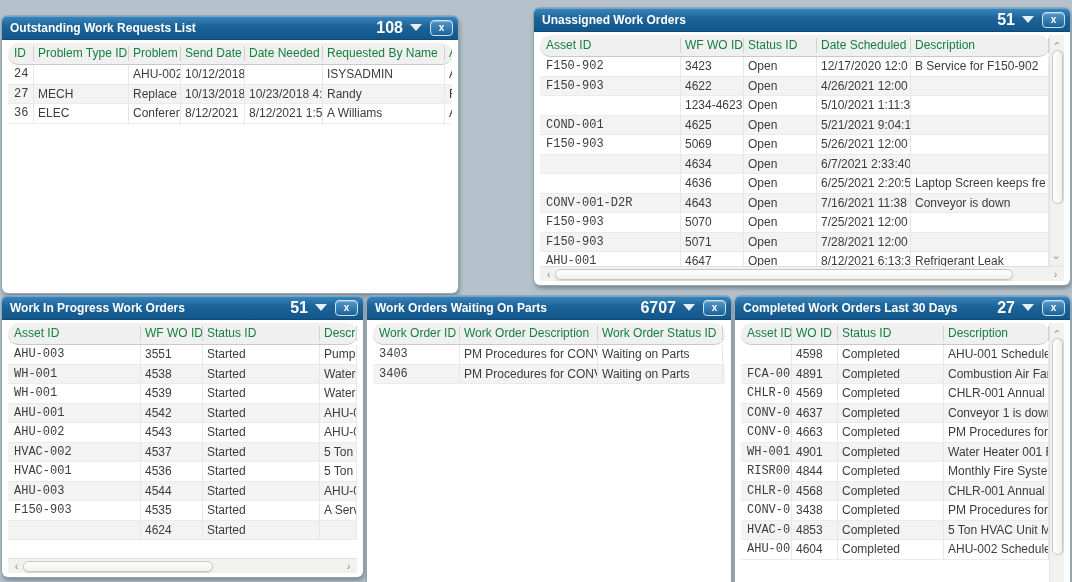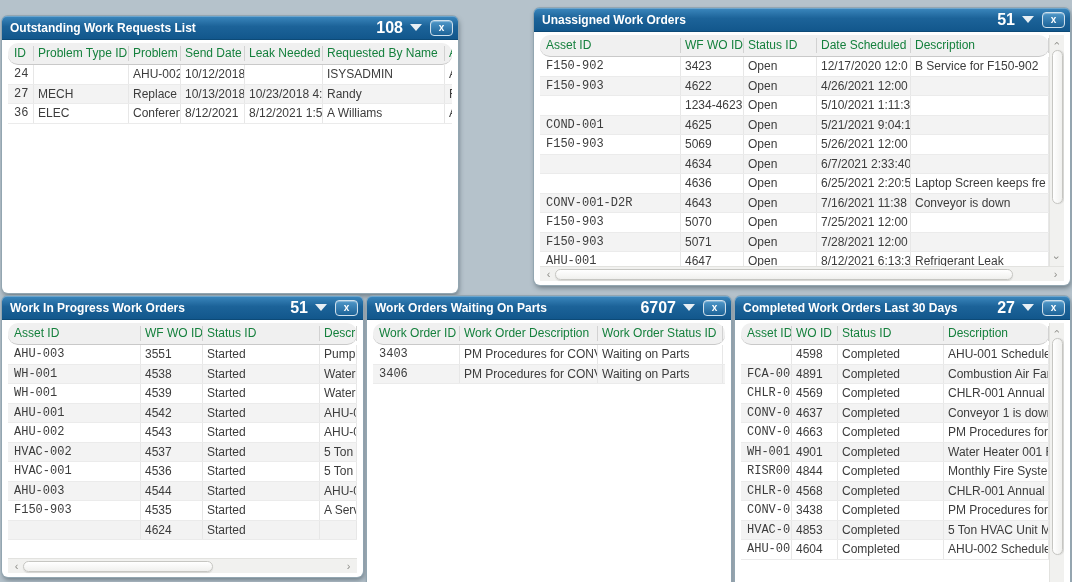--- a/index.html
+++ b/index.html
@@ -99,21 +99,21 @@
     <span class="close-btn">x</span>
   </header>
   <div class="content">
     <div class="body-row">
       <div class="tbl cols-p1">
           <div class="thead">
             <div class="th">ID</div>
             <div class="th">Problem Type ID</div>
             <div class="th">Problem</div>
             <div class="th">Send Date</div>
-            <div class="th">Leak Needed</div>
+            <div class="th">Date Needed</div>
             <div class="th">Requested By Name</div>
             <div class="th">Asset ID</div>
           </div>
           <div class="tr">
             <div class="td">24</div>
             <div class="td"></div>
             <div class="td">AHU-002</div>
             <div class="td">10/12/2018</div>
             <div class="td"></div>
             <div class="td">ISYSADMIN</div>

